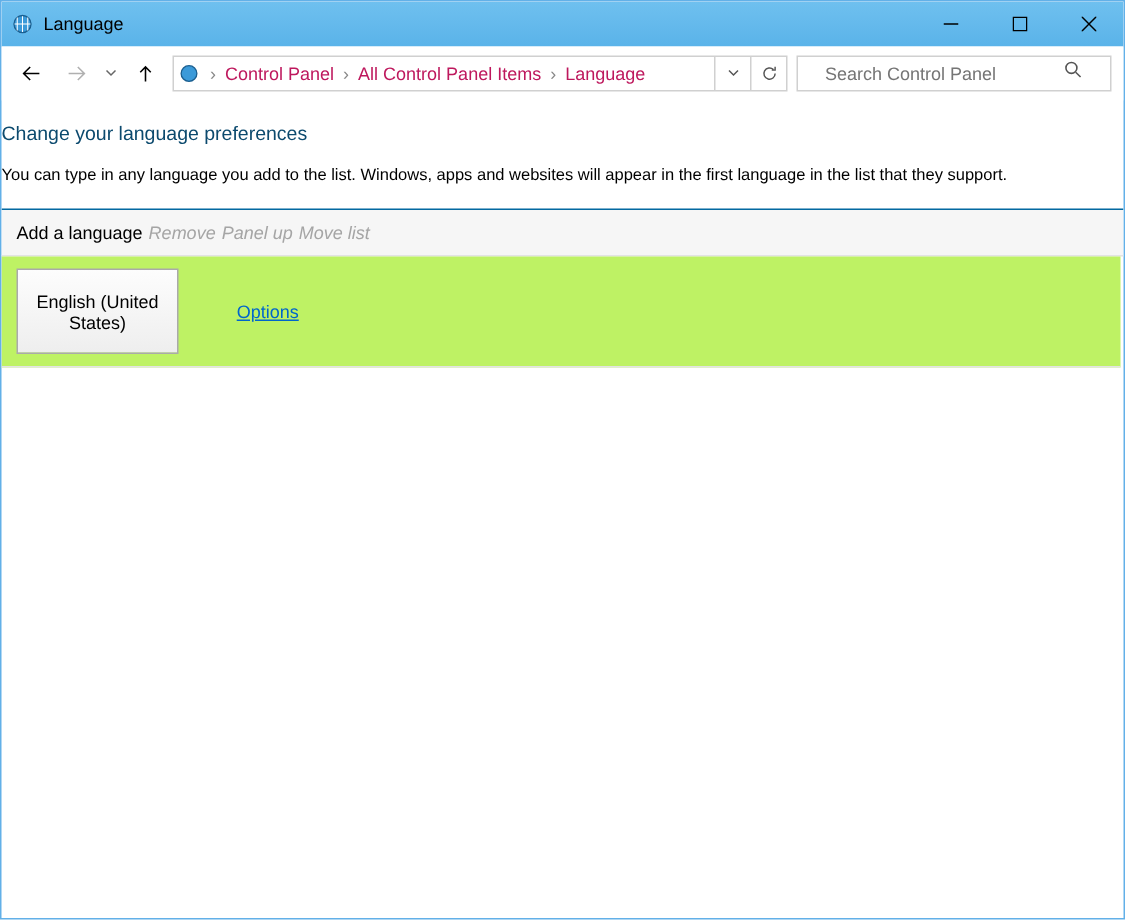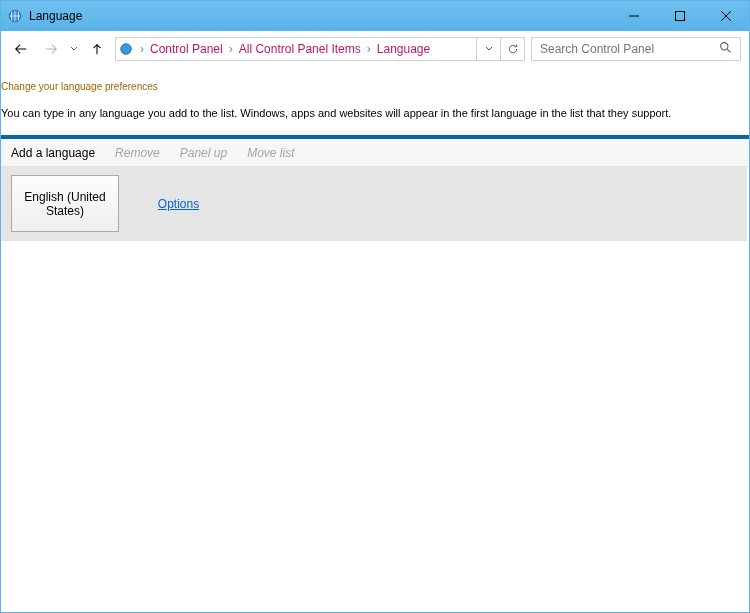--- a/index.html
+++ b/index.html
@@ -19,40 +19,40 @@
     .nav-arrow { width: 24px; height: 24px; display: flex; align-items: center; justify-content: center; border-radius: 2px; color: #000; }
     .nav-arrow.disabled { color: #b0b0b0; }
     .chev-small{ width:10px; color:#666; display:flex; align-items:center; justify-content:center;}
     .addrbox { flex: 1; height: 24px; border: 1px solid #d0d0d0; display: flex; align-items: center; font-size: 12px; overflow: hidden; }
     .addr-icon { width: 20px; display:flex; align-items:center; justify-content:center; }
     .crumb { display: flex; align-items: center; }
     .crumb-sep { color: #888; padding: 0 4px; }
     .crumb-text { color: #be185d; padding: 2px 2px; }
     .addr-spacer { flex: 1; }
     .addr-btn { width: 24px; height: 100%; border-left: 1px solid #d0d0d0; display: flex; align-items: center; justify-content: center; color:#555;}
-    .searchbox { width: 210px; height: 24px; border: 1px solid #d0d0d0; display: flex; align-items: center; padding: 0 8px; }
+    .searchbox { width: 210px; height: 24px; border: 1px solid #d0d0d0; display: flex; align-items: center; padding: 0 18px; }
     .searchbox input { border: none; outline: none; font-size: 12px; flex: 1; color: #555; }
     .searchbox-icon { color:#555; }
 
     
     .body { display: flex; height: calc(100% - 66px); }
     .sidebar { width: 190px; padding: 14px 10px 10px 18px; display: flex; flex-direction: column; font-size: 12px; }
     .sidebar-link { color: #0066cc; margin-bottom: 18px; cursor: pointer; line-height: 1.35; }
     .sidebar-spacer { flex: 1; }
     .seealso-hdr { color: #666; font-size: 12px; margin-bottom: 10px; }
 
     .main { flex: 1; display: flex; flex-direction: column; }
-    .main-hdr { font-size: 10px; color: #a16207; padding: 14px 10px 14px 0; }
+    .main-hdr { font-size: 13px; color: #0c4a6e; padding: 14px 10px 14px 0; }
     .main-desc { font-size: 11px; color: #000; padding-right: 40px; line-height: 1.4; margin-bottom: 14px; }
 
-    .toolbar { height: 32px; background: #f6f6f6; border-top: 4px solid #0369a1; border-bottom: 1px solid #e3e3e3; display: flex; align-items: center; font-size: 12px; padding-left: 10px; gap: 20px; }
+    .toolbar { height: 32px; background: #f6f6f6; border-top: 1px solid #0369a1; border-bottom: 1px solid #e3e3e3; display: flex; align-items: center; font-size: 12px; padding-left: 10px; gap: 4px; }
     .toolbtn { color: #000; cursor: pointer; }
     .toolbtn.disabled { color: #a5a5a5; cursor: default; font-style: italic; }
 
-    .langrow { display: flex; background: #e5e5e5; align-items: stretch; min-height: 74px; border-bottom: 1px solid #e3e3e3; margin-right: 2px; }
+    .langrow { display: flex; background: #bef264; align-items: stretch; min-height: 74px; border-bottom: 1px solid #e3e3e3; margin-right: 2px; }
     .langname-cell { width: 130px; padding: 8px 10px; display:flex; }
     .langname-btn { width: 108px; border: 1px solid #aaa; background: linear-gradient(#fdfdfd,#eee); display: flex; align-items: center; justify-content: center; text-align: center; font-size: 12px; padding: 6px; cursor: pointer; }
     .langdetails { flex: 1; font-size: 12px; padding: 14px 0 0 0; line-height: 1.5; }
     .langoptions { width: 95px; display: flex; align-items: center; justify-content: center; }
     .langoptions-link { color: #0066cc; font-size: 12px; cursor: pointer; text-decoration: underline; }
   </style>
 </head>
 <body>
 
 <div class="titlebar">

